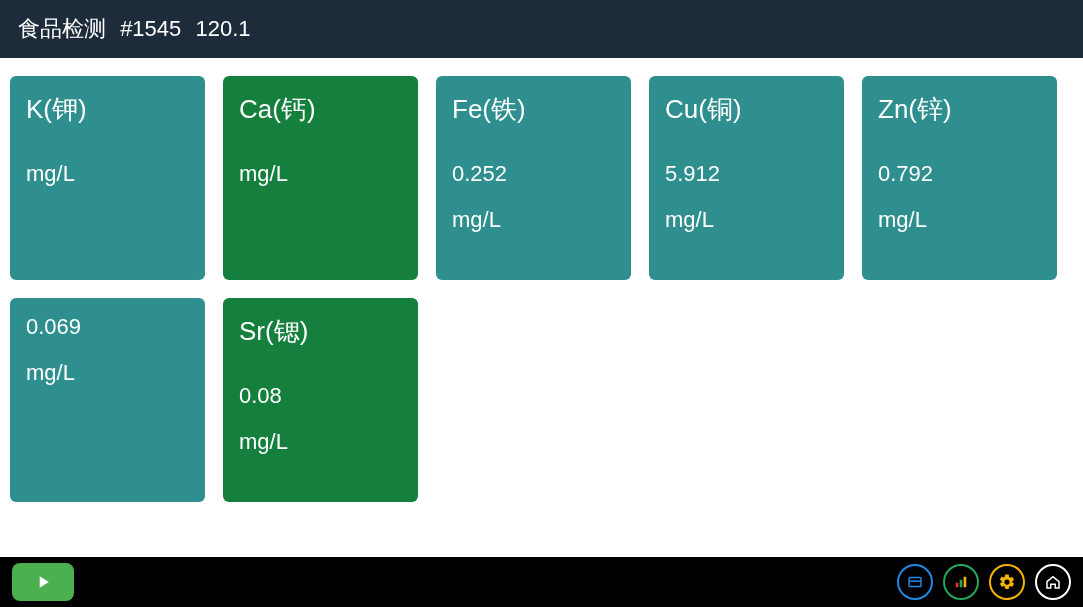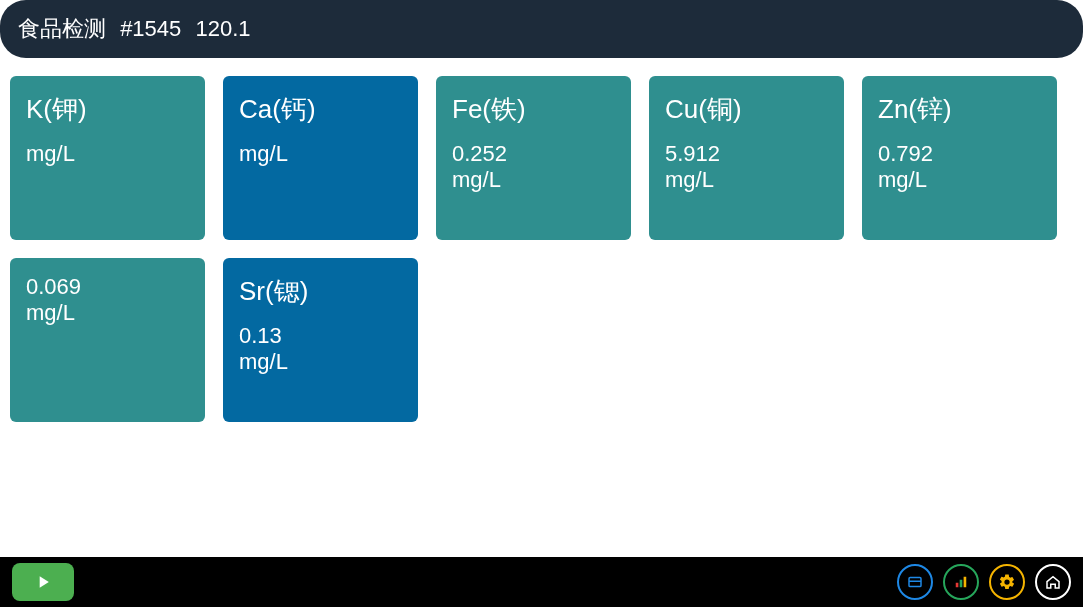--- a/index.html
+++ b/index.html
@@ -11,42 +11,42 @@
       overflow: hidden;
       display: flex;
       flex-direction: column;
     }
     .header {
       background: #1d2b3a;
       color: #ffffff;
       padding: 14px 18px;
       font-size: 22px;
       font-weight: 400;
-      border-radius: 26px;
     }
     .header span { margin-right: 8px; }
     .content {
       flex: 1;
       padding: 18px 10px;
       display: flex;
       flex-wrap: wrap;
       gap: 18px;
       align-content: flex-start;
     }
     .tile {
       width: 195px;
-      height: 164px;
+      height: 204px;
       border-radius: 6px;
       color: #ffffff;
       padding: 16px 16px;
       display: flex;
       flex-direction: column;
+      gap: 20px;
     }
     .tile.teal { background: #2f8f8f; }
-    .tile.blue { background: #0369a1; }
+    .tile.blue { background: #15803d; }
     .tile-name {
       font-size: 26px;
       font-weight: 400;
       margin-bottom: 14px;
       white-space: nowrap;
     }
     .tile-value {
       font-size: 22px;
       font-weight: 400;
       line-height: 1.2;
@@ -126,21 +126,21 @@
       <div class="tile-name">Zn(锌)</div>
       <div class="tile-value">0.792</div>
       <div class="tile-unit">mg/L</div>
     </div>
     <div class="tile teal">
       <div class="tile-value">0.069</div>
       <div class="tile-unit">mg/L</div>
     </div>
     <div class="tile blue">
       <div class="tile-name">Sr(锶)</div>
-      <div class="tile-value">0.13</div>
+      <div class="tile-value">0.08</div>
       <div class="tile-unit">mg/L</div>
     </div>
   </div>
 
 <div class="footer">
   <div class="play-btn">
     <svg viewBox="0 0 24 24">
         <path d="M8 5v14l11-7z"></path>
       </svg>
   </div>

